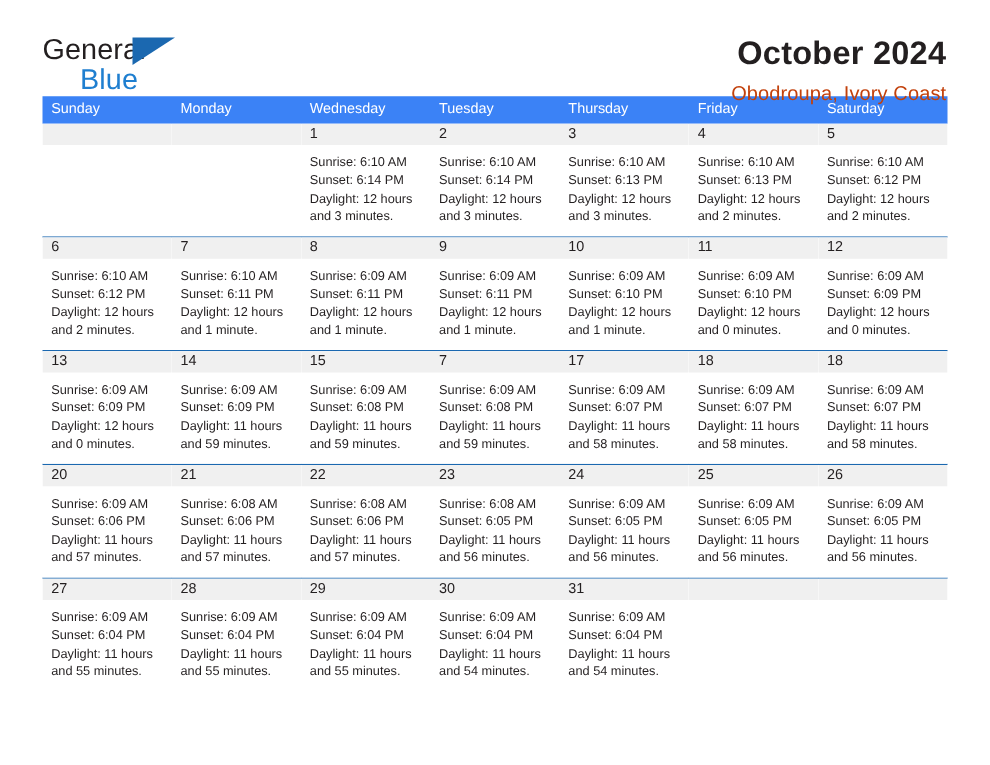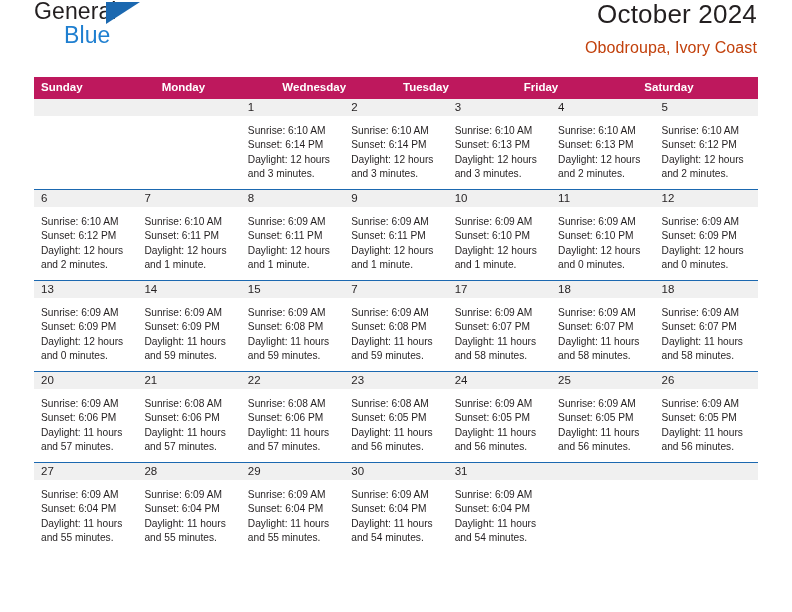--- a/index.html
+++ b/index.html
@@ -21,20 +21,21 @@
     height: 612px;
     box-sizing: border-box;
     padding: 0 34px;
   }
 
   
   .header {
     display: flex;
     align-items: flex-start;
     justify-content: space-between;
+    padding-top: 28px;
     height: 70px;
     box-sizing: border-box;
   }
 
   .brand {
     position: relative;
     width: 130px;
     height: 56px;
     user-select: none;
   }
@@ -65,21 +66,21 @@
     color: #1f7fd0;
     line-height: 1;
   }
 
   .titles {
     text-align: right;
     padding-right: 1px;
   }
   .cal-title {
     font-size: 26px;
-    font-weight: normal;
+    font-weight: bold;
     color: #231f20;
     line-height: 1.15;
     margin: 0;
     letter-spacing: .2px;
   }
   .cal-subtitle {
     font-size: 16px;
     color: #c2410c;
     margin: 9px 0 0 0;
     line-height: 1.15;
@@ -87,22 +88,21 @@
   }
 
   
   .calendar {
     margin-top: 7px;
     width: 724px;
   }
 
   .dow-row {
     display: flex;
-    background: #be185d;
-    font-weight: bold;
+    background: #3b82f6;
   }
   .dow-cell {
     flex: 1 1 0;
     box-sizing: border-box;
     padding: 4px 0 5px 7px;
     font-size: 11.5px;
     color: #ffffff;
     line-height: 1.15;
     white-space: nowrap;
   }
@@ -163,20 +163,21 @@
     </div>
 
   </div>
 
   <div class="calendar">
     <div class="dow-row" id="dow-row">
         <div class="dow-cell">Sunday</div>
         <div class="dow-cell">Monday</div>
         <div class="dow-cell">Wednesday</div>
         <div class="dow-cell">Tuesday</div>
+        <div class="dow-cell">Thursday</div>
         <div class="dow-cell">Friday</div>
         <div class="dow-cell">Saturday</div>
       </div>
     <div id="weeks">
         <div class="week-row">
           <div class="day-cell empty">
             <div class="day-num"></div>
           </div>
           <div class="day-cell empty">
             <div class="day-num"></div>

